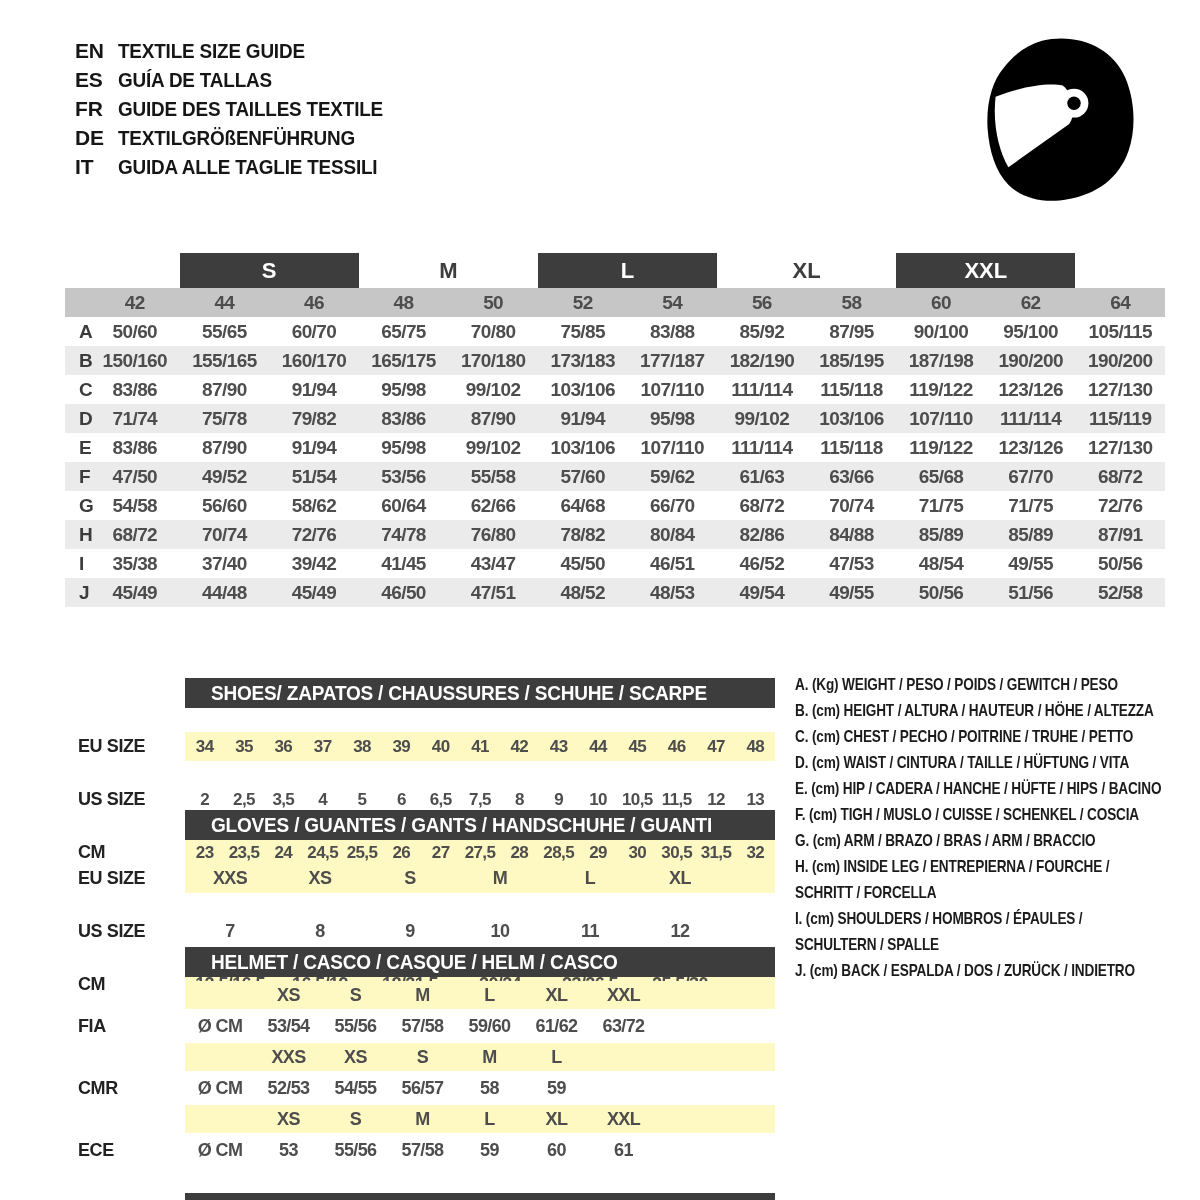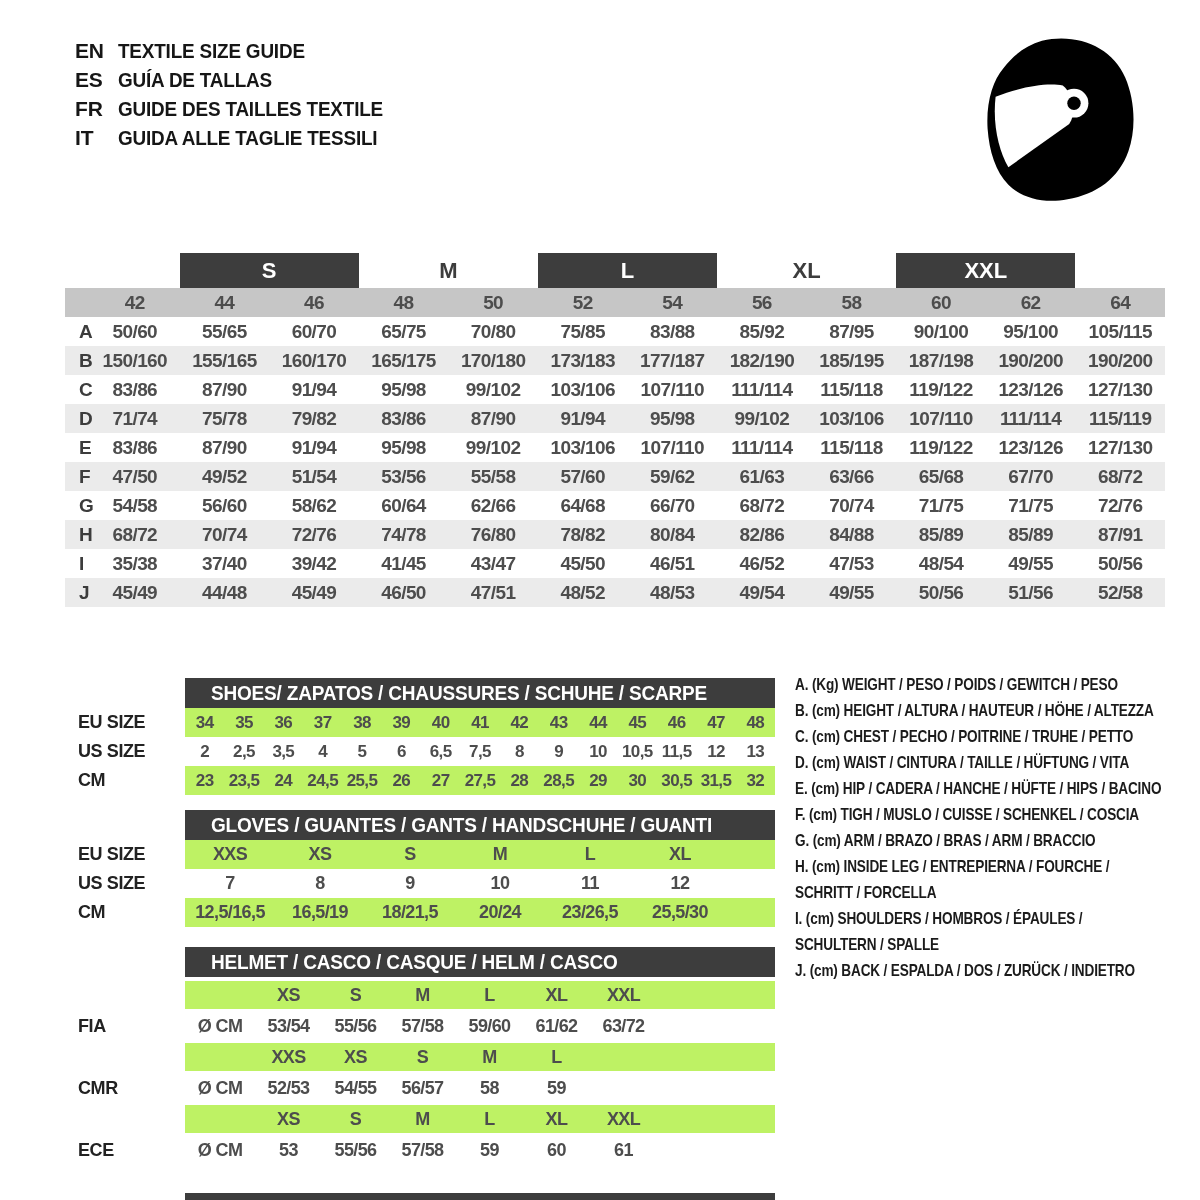--- a/index.html
+++ b/index.html
@@ -32,24 +32,24 @@
   .num-row { height: 29px; background: #c6c6c6; }
   .cell { display: flex; align-items: center; justify-content: center; font-size: 19px; letter-spacing: -0.6px; white-space: nowrap; }
   .data-row { height: 29px; }
   .data-row.stripe { background: #ebebeb; }
   .row-letter { justify-content: flex-start; padding-left: 14px; color: #3c3c3c; }
 
   
   .section { left: 65px; width: 1100px; }
   .sec-grid { display: grid; grid-template-columns: 120px 590px; }
   .sec-bar { grid-column: 2; height: 30px; background: #3d3d3d; color: #ffffff; font-size: 20px; display: flex; align-items: center; padding-left: 26px; white-space: nowrap; letter-spacing: -0.2px; }
-  .sec-row { height: 29px; }
+  .sec-row { height: 29px; margin-top: 24px; }
   .sec-label { display: flex; align-items: center; padding-left: 13px; font-size: 18px; color: #222222; letter-spacing: -0.4px; }
   .vals { display: grid; height: 100%; }
-  .vals.gray { background: #bef264; }
+  .vals.gray { background: #fef9c3; }
   .shoes-vals { grid-template-columns: repeat(15, 1fr); }
   .gloves-vals { grid-template-columns: repeat(6, 90px); }
   .helm-vals { grid-template-columns: 70px repeat(6, 67px); }
   .vcell { font-size: 18px; letter-spacing: -0.6px; }
   .shoes-vals .vcell { font-size: 17px; }
   .helm-size-row { height: 28px; }
   .helm-val-row { height: 34px; }
   .gap4 { height: 4px; }
 
   
@@ -67,20 +67,24 @@
       <span class="lang-code">EN</span>
       <span class="lang-label">TEXTILE SIZE GUIDE</span>
     </div>
     <div class="lang-row">
       <span class="lang-code">ES</span>
       <span class="lang-label">GUÍA DE TALLAS</span>
     </div>
     <div class="lang-row">
       <span class="lang-code">FR</span>
       <span class="lang-label">GUIDE DES TAILLES TEXTILE</span>
+    </div>
+    <div class="lang-row">
+      <span class="lang-code">DE</span>
+      <span class="lang-label">TEXTILGRÖßENFÜHRUNG</span>
     </div>
     <div class="lang-row">
       <span class="lang-code">IT</span>
       <span class="lang-label">GUIDA ALLE TAGLIE TESSILI</span>
     </div>
   </div>
 
 <svg class="abs helmet-icon" viewBox="0 0 100 105" xmlns="http://www.w3.org/2000/svg">
   <path d="M40,3 C62,-2 84,7 92,26 C98,40 99,58 94,72 C88,89 74,99 56,102 C41,105 27,101 19,93 C11,85 7,72 6,58 C5,42 9,28 16,20 C22,12 30,6 40,3 Z" fill="#000000"></path>
   <path d="M11,38 C26,32 43,29 53,31 C60,37 62,47 57,55 L19,82 C13,72 9,55 11,38 Z" fill="#ffffff"></path>

